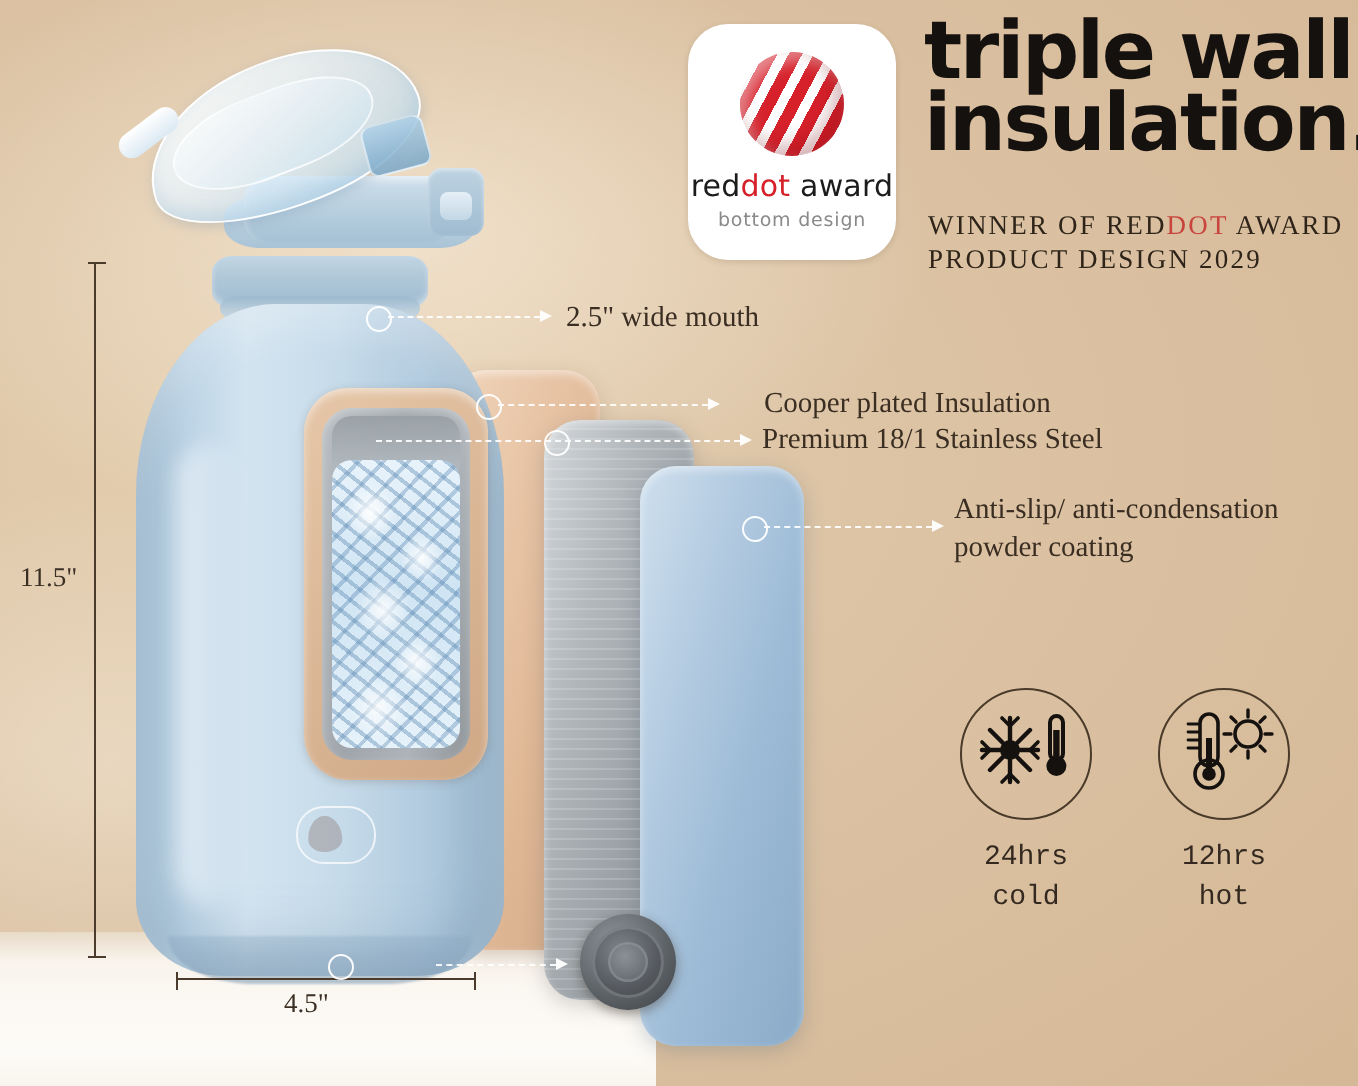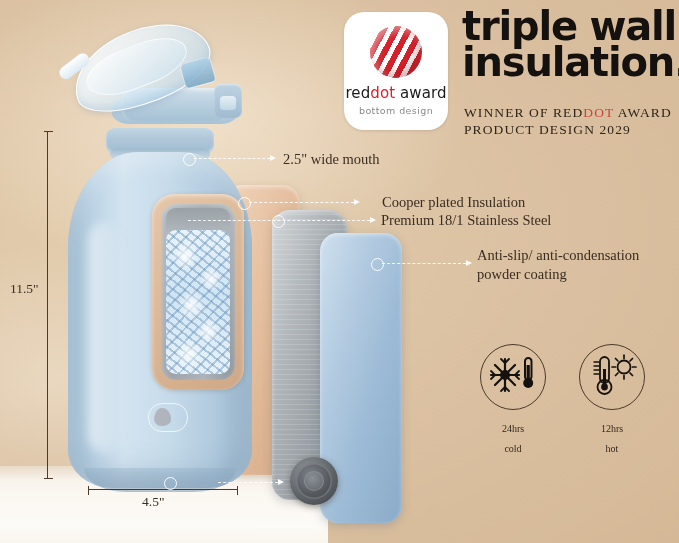--- a/index.html
+++ b/index.html
@@ -302,22 +302,22 @@
 
   
   .feature{position:absolute;width:72px;text-align:center;}
   .f-circle{
     width:64px;height:64px;border-radius:50%;
     border:1.6px solid #4a3a2a;
     margin:0 auto;position:relative;
   }
   .f-text{
     margin-top:9px;
-    font-family:Liberation Serif, serif;
-    font-size:10px;line-height:20px;color:#342920;
+    font-family:Liberation Mono, monospace;
+    font-size:14px;line-height:20px;color:#342920;
     white-space:pre-line;
   }
 
   
   .puck{
     position:absolute;left:290px;top:457px;width:48px;height:48px;border-radius:50%;
     background:radial-gradient(circle at 36% 30%, #8e9399, #5f6469 55%, #3c4045 100%);
     box-shadow:0 2px 6px rgba(60,50,40,.45);
   }
   .puck:before{

